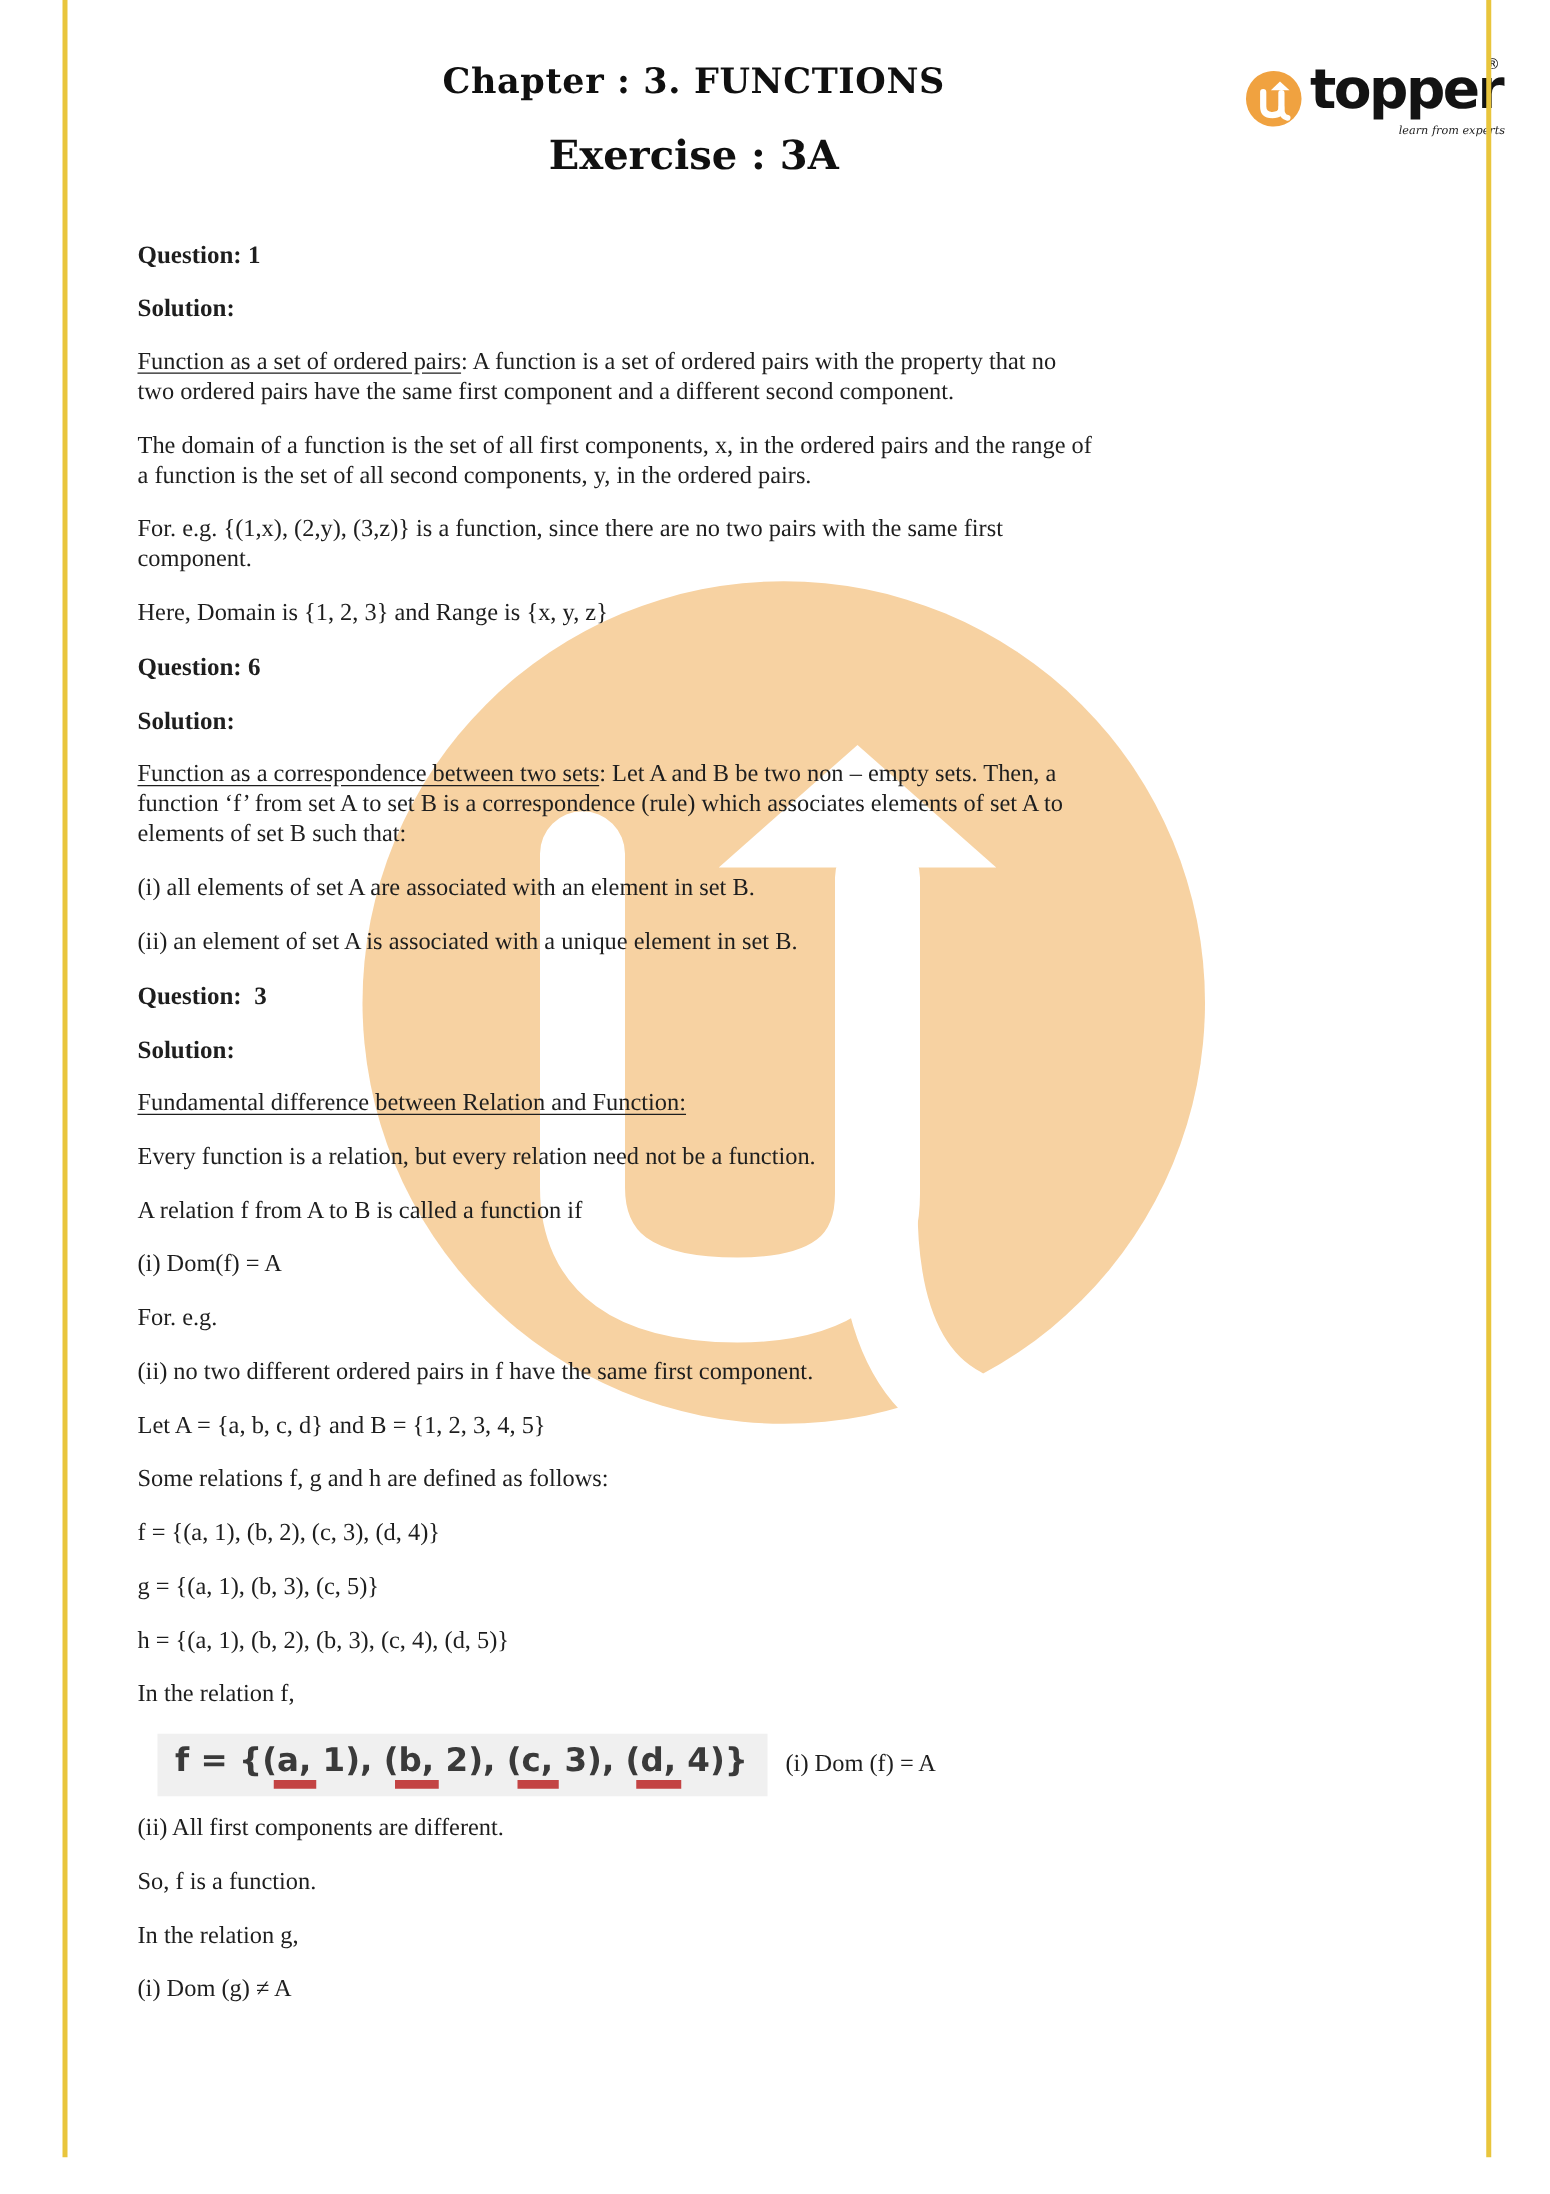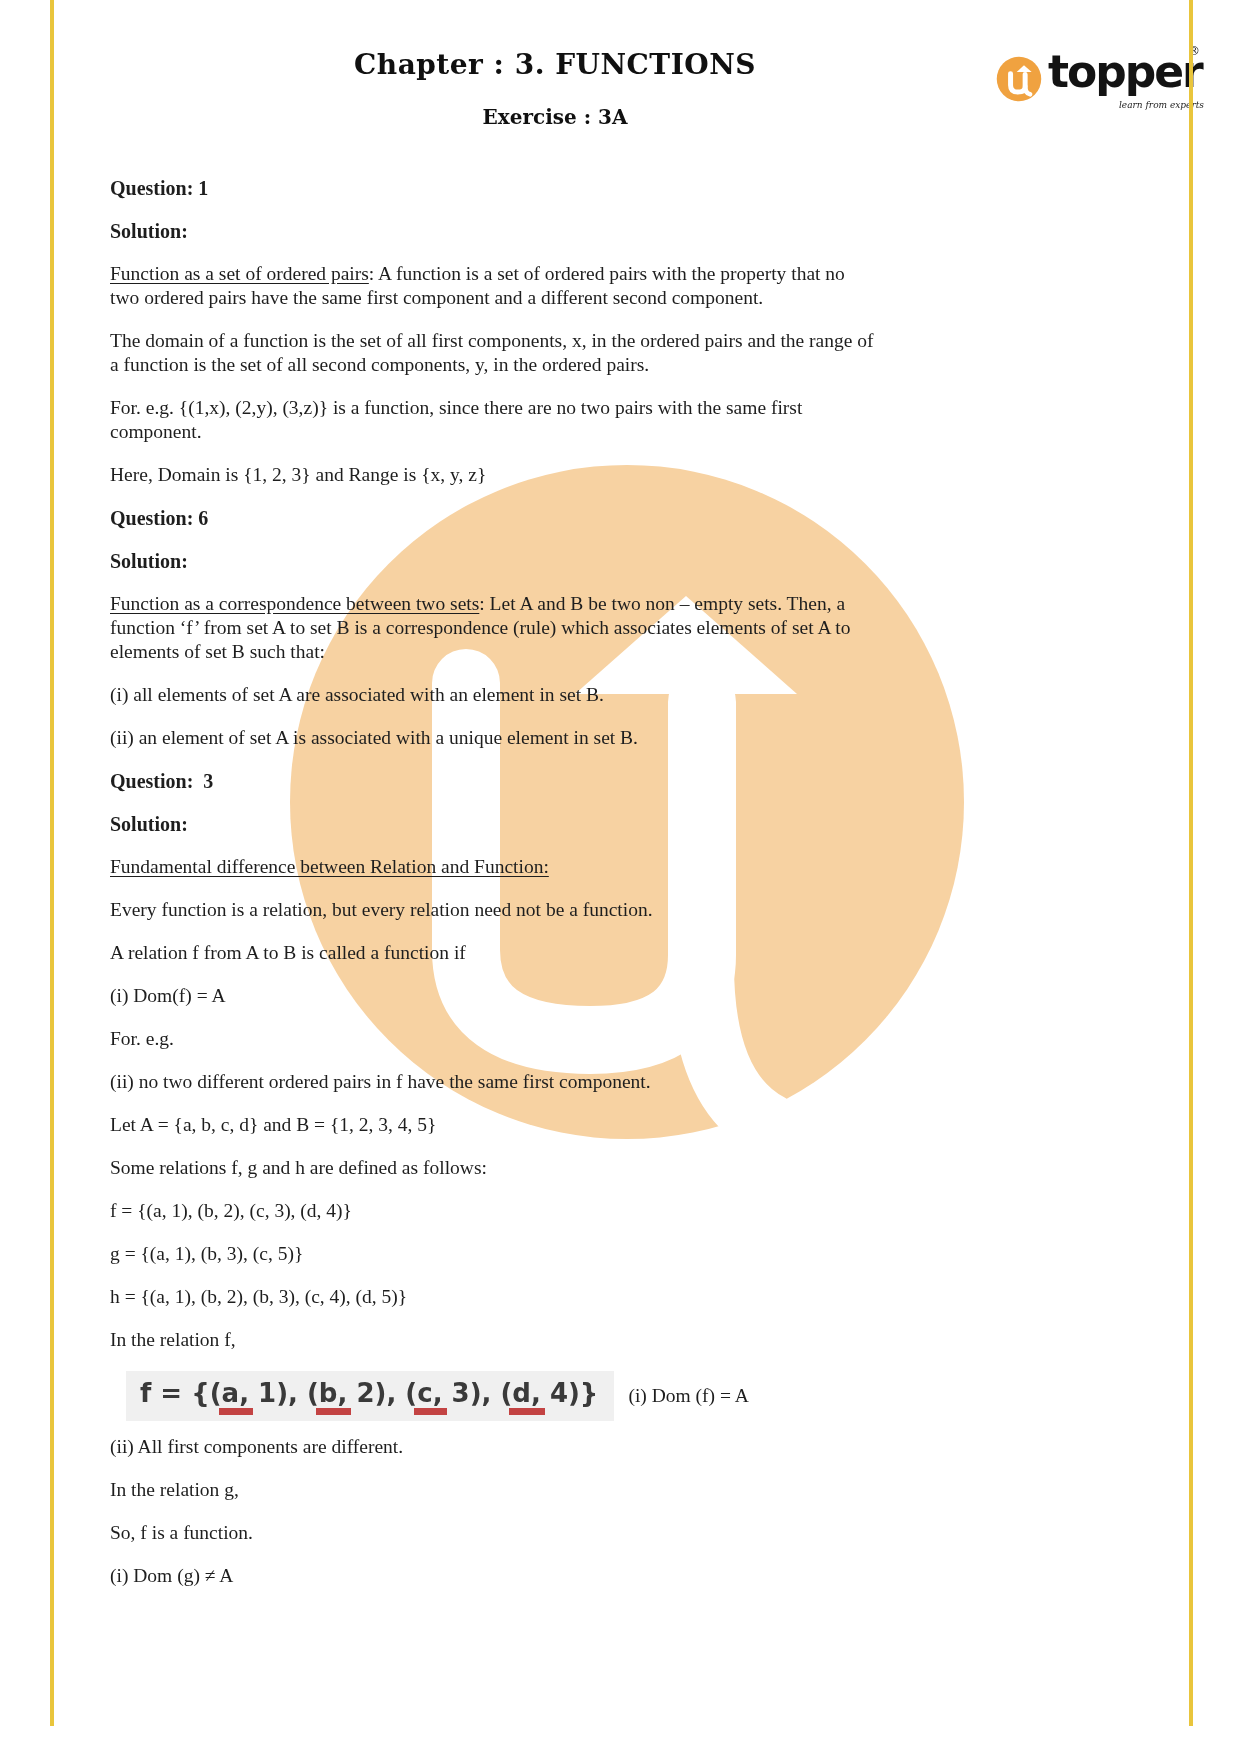--- a/index.html
+++ b/index.html
@@ -7,32 +7,32 @@
         font-family:"Liberation Serif", serif;color:#1e1e1e;}
   .vline{position:absolute;top:0;bottom:0;width:4px;background:#E9C53C;z-index:5;}
   .vline.left{left:50px;}
   .vline.right{left:1189px;}
 
   .watermark{position:absolute;left:270px;top:450px;width:700px;height:700px;z-index:0;}
 
   .header{position:absolute;left:110px;top:48px;width:890px;text-align:center;z-index:2;
           font-family:"DejaVu Serif", serif;font-weight:bold;color:#101010;}
   .title{font-size:28px;letter-spacing:0.5px;}
-  .subtitle{font-size:20px;margin-top:24px;}
+  .subtitle{font-size:32px;margin-top:24px;}
 
   .logo{position:absolute;left:990px;top:46px;width:220px;height:74px;z-index:2;}
   .logo-circle{position:absolute;left:6px;top:10px;width:46px;height:46px;}
   .brand{position:absolute;left:58px;top:0px;font-family:"DejaVu Sans", sans-serif;
          font-weight:bold;font-size:44px;letter-spacing:-2px;color:#131313;}
   .reg{position:absolute;left:198px;top:-2px;font-family:"DejaVu Sans", sans-serif;
        font-size:12px;color:#131313;}
   .tagline{position:absolute;right:6px;top:54px;font-family:"DejaVu Serif", serif;
            font-style:italic;font-size:9px;color:#222222;}
 
-  .content{position:absolute;left:110px;top:176px;width:910px;z-index:2;
+  .content{position:absolute;left:110px;top:192px;width:910px;z-index:2;
            font-size:19.5px;line-height:24px;}
   .h{font-weight:bold;font-size:20px;margin:0 0 19px 0;white-space:pre-wrap;}
   .para{margin:0 0 19px 0;}
   .line{white-space:nowrap;}
   .u{text-decoration:underline;text-underline-offset:3px;}
 
   .formula-row{display:flex;align-items:center;margin:0 0 14px 0;}
   .formula{background:#F0F0F0;padding:10px 16px 16px 14px;margin-left:16px;
            font-family:"DejaVu Sans", sans-serif;font-weight:600;font-size:26px;
            color:#3A3A3A;white-space:pre;}
@@ -156,23 +156,23 @@
 
     <div class="formula-row">
       <div class="formula"><span>f = {(</span><span class="rl">a</span><span>, 1), (</span><span class="rl">b</span><span>, 2), (</span><span class="rl">c</span><span>, 3), (</span><span class="rl">d</span><span>, 4)}</span></div>
       <div class="dom">(i) Dom (f) = A</div>
     </div>
 
     <div class="para">
       <div class="line">(ii) All first components are different.</div>
     </div>
     <div class="para">
-      <div class="line">In the relation g,</div>
+      <div class="line">So, f is a function.</div>
     </div>
     <div class="para">
-      <div class="line">So, f is a function.</div>
+      <div class="line">In the relation g,</div>
     </div>
     <div class="para">
       <div class="line">(i) Dom (g) ≠ A</div>
     </div>
 
   </div>
 </div>
 
 </body></html>

